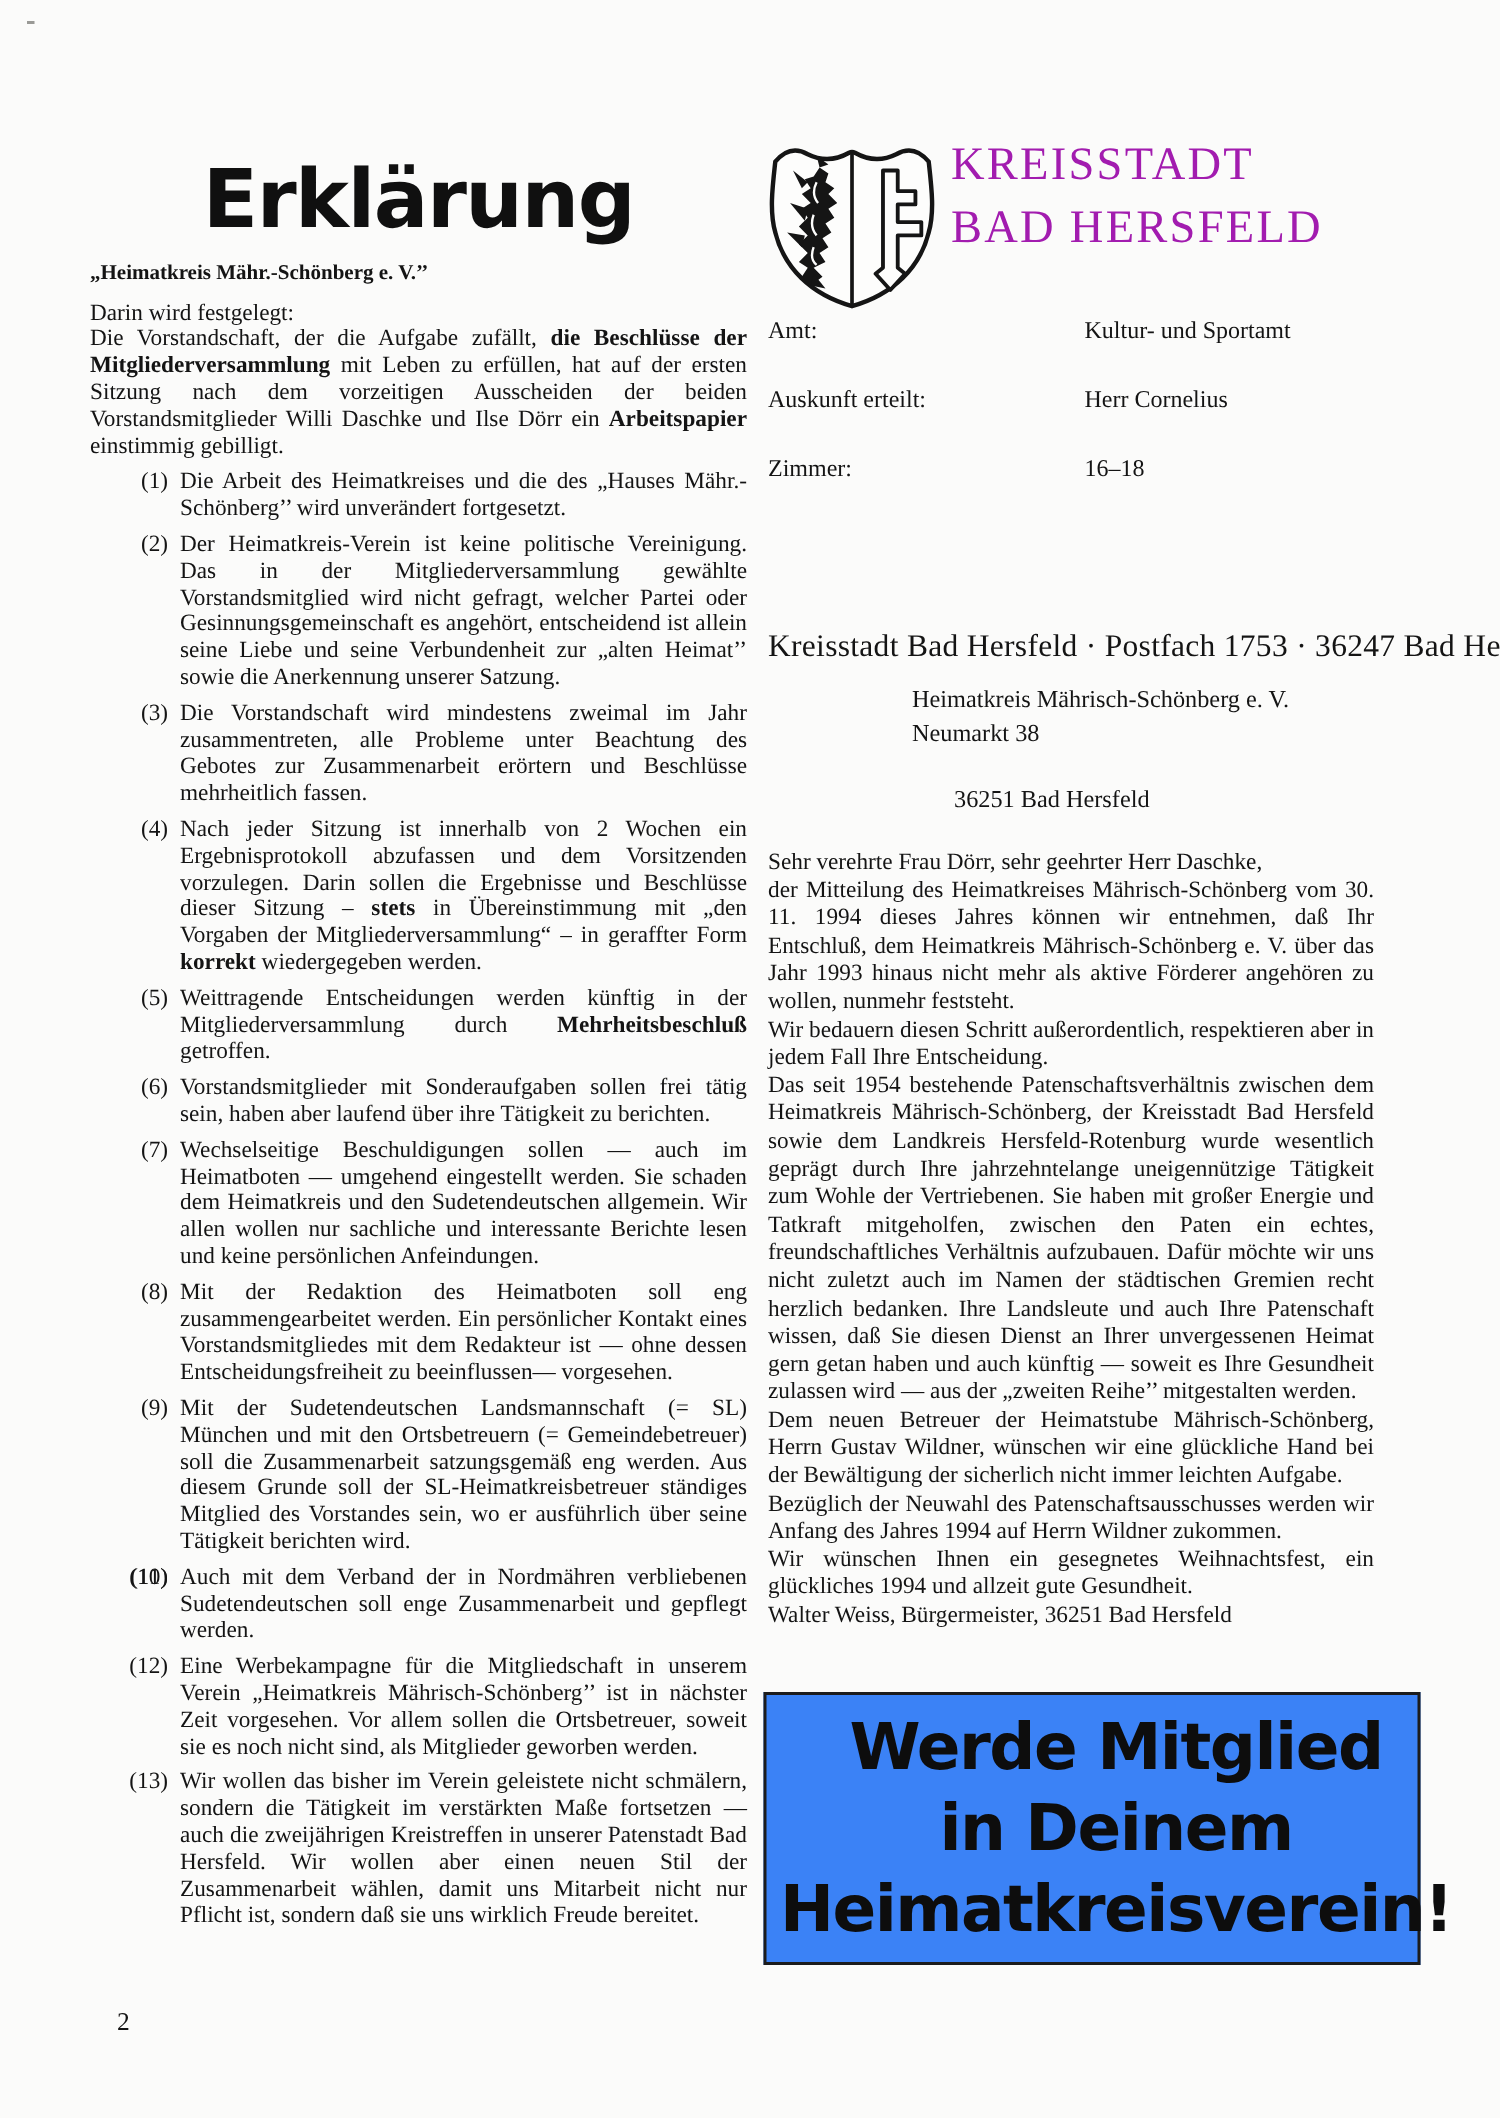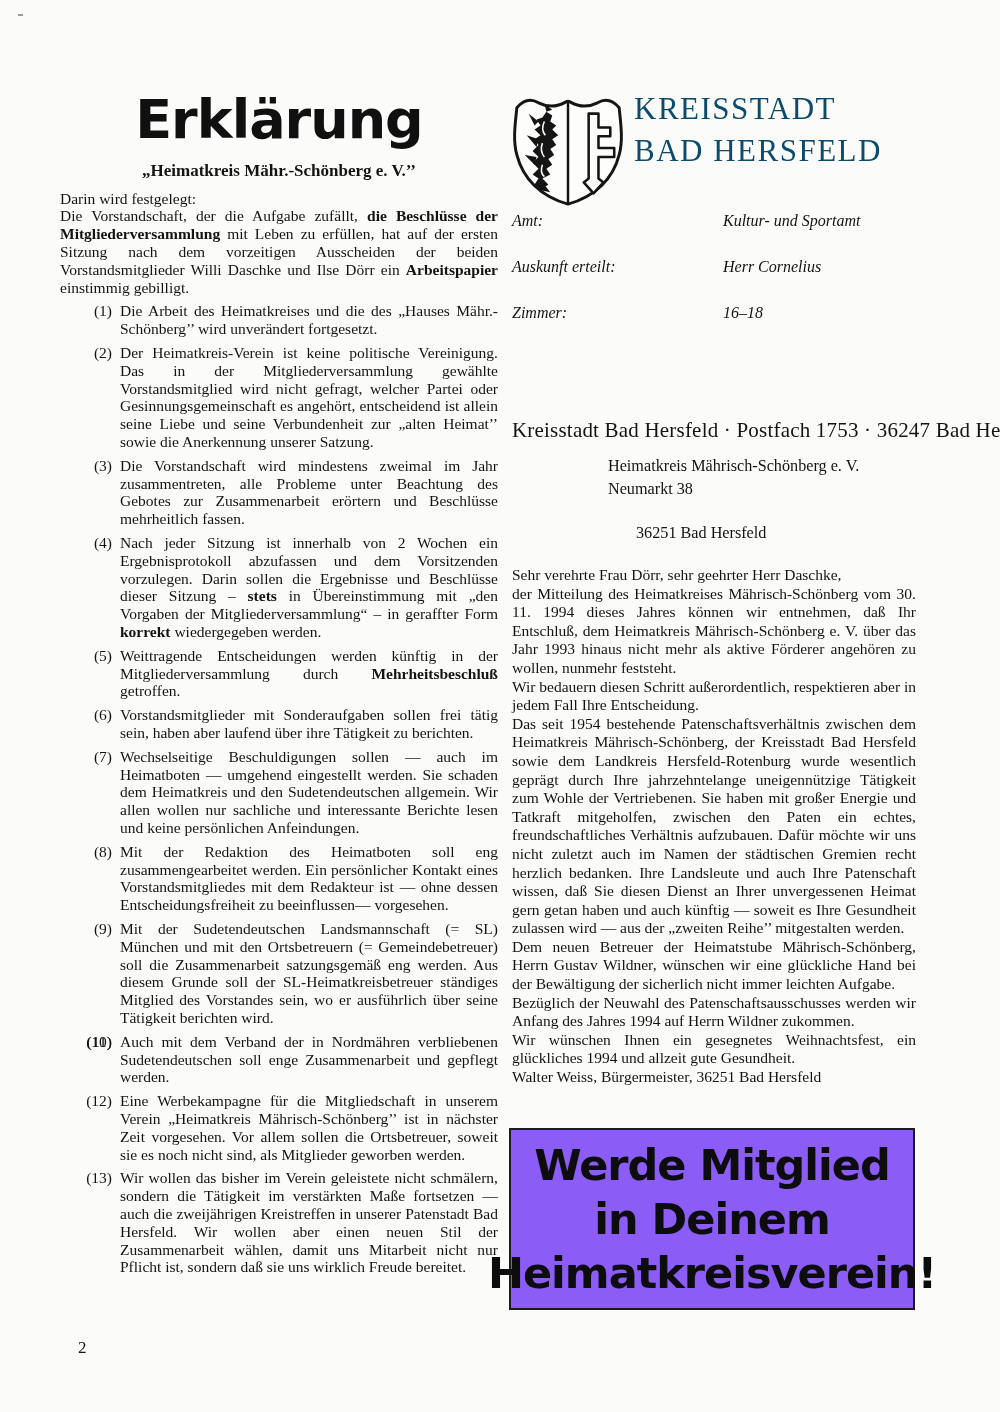--- a/index.html
+++ b/index.html
@@ -3,50 +3,50 @@
 <meta charset="utf-8">
 <style>
   html,body{margin:0;padding:0;background:#e8e8e6;}
   .page{position:relative;width:1000px;height:1412px;margin:0 auto;background:#fbfbfa;
         font-family:"Liberation Serif",serif;color:#141414;overflow:hidden;}
   .speck{position:absolute;left:18px;top:14px;width:5px;height:2px;background:#9a9a96;}
 
   
   .col-left{position:absolute;left:60px;top:92px;width:438px;}
   .title{font-family:"DejaVu Sans",sans-serif;font-weight:bold;font-size:54px;
-         letter-spacing:-1px;text-align:center;margin:0;line-height:1.05;color:#101010;}
-  .subtitle{font-size:17px;font-weight:bold;text-align:center;margin:12px 0 9px 0;}
+         letter-spacing:-1px;text-align:center;margin:13px;line-height:1.05;color:#101010;}
+  .subtitle{font-size:14px;font-weight:bold;margin:12px 0 9px 0;}
   .bodytext{font-size:15.5px;line-height:17.8px;text-align:justify;margin:0;
             hyphens:auto;-webkit-hyphens:auto;}
   .declaration-list{list-style:none;margin:0;padding:0;}
   .declaration-list li{position:relative;padding-left:60px;margin-top:6px;
             font-size:15.5px;line-height:17.8px;text-align:justify;hyphens:auto;-webkit-hyphens:auto;}
   .declaration-list .num{position:absolute;left:0;top:0;width:52px;text-align:right;}
 
   
   .coat{position:absolute;left:509px;top:92px;width:118px;height:120px;}
   .cityname{position:absolute;left:634px;top:88px;font-size:31px;line-height:42px;
-            letter-spacing:1.5px;color:#0c4a6e;}
-  .contact-info{position:absolute;left:512px;top:211px;width:404px;font-style:italic;}
+            letter-spacing:1.5px;color:#a21caf;}
+  .contact-info{position:absolute;left:512px;top:211px;width:404px;}
   .inforow{display:grid;grid-template-columns:211px 1fr;font-size:16px;line-height:19px;
            margin-bottom:27px;}
   .senderline{position:absolute;left:512px;top:397px;font-size:21px;letter-spacing:0.2px;
               white-space:nowrap;}
   .recipient{position:absolute;left:608px;top:455px;font-size:16.2px;line-height:23px;}
   .recipient-city{position:absolute;left:608px;top:524px;font-size:16.2px;margin-left:28px;}
   .letter{position:absolute;left:512px;top:566px;width:404px;font-size:15.5px;
           line-height:18.6px;text-align:justify;hyphens:auto;-webkit-hyphens:auto;}
   .letter p{margin:0;}
   .signature{margin-left:88px;text-align:left;}
 
   .ad-box{position:absolute;left:509px;top:1128px;width:402px;height:178px;
-          border:2px solid #1c1c1c;background:#8b5cf6;
+          border:2px solid #1c1c1c;background:#3b82f6;
           display:flex;flex-direction:column;justify-content:center;align-items:center;
           font-family:"DejaVu Sans",sans-serif;font-weight:bold;font-size:43px;
-          line-height:54px;letter-spacing:-1px;color:#0d0d0d;text-align:center;}
+          line-height:54px;letter-spacing:-1px;color:#0d0d0d;text-align:center;padding-left:32px;}
 
   .pageno{position:absolute;left:78px;top:1338px;font-size:17px;}
 </style>
 </head>
 <body>
 
 <div class="page">
   <span class="speck"></span>
 
   <div class="col-left">

